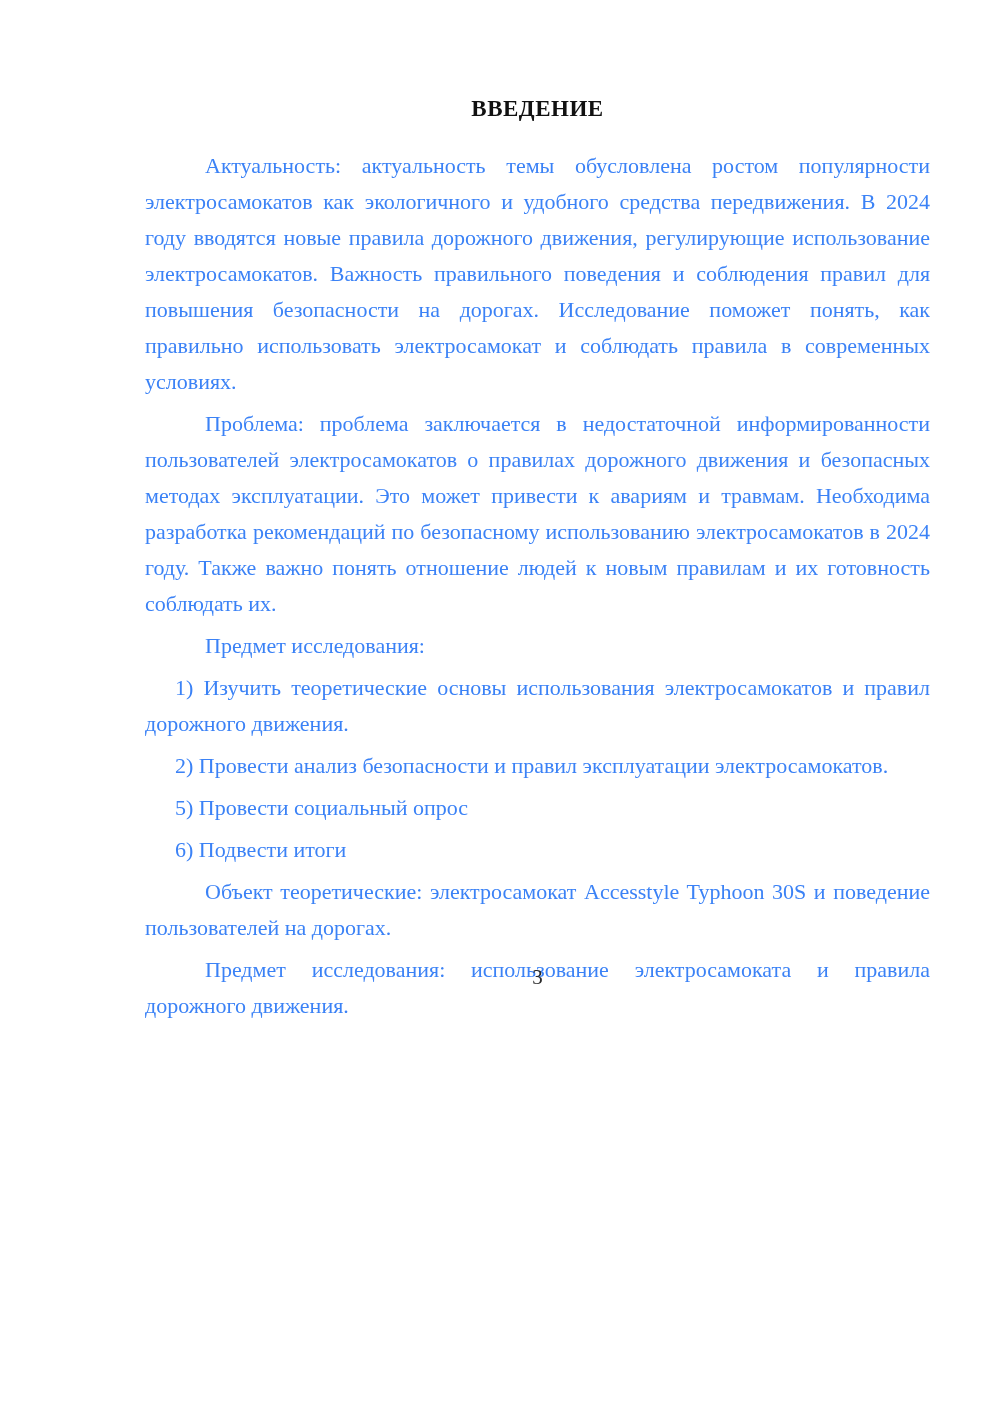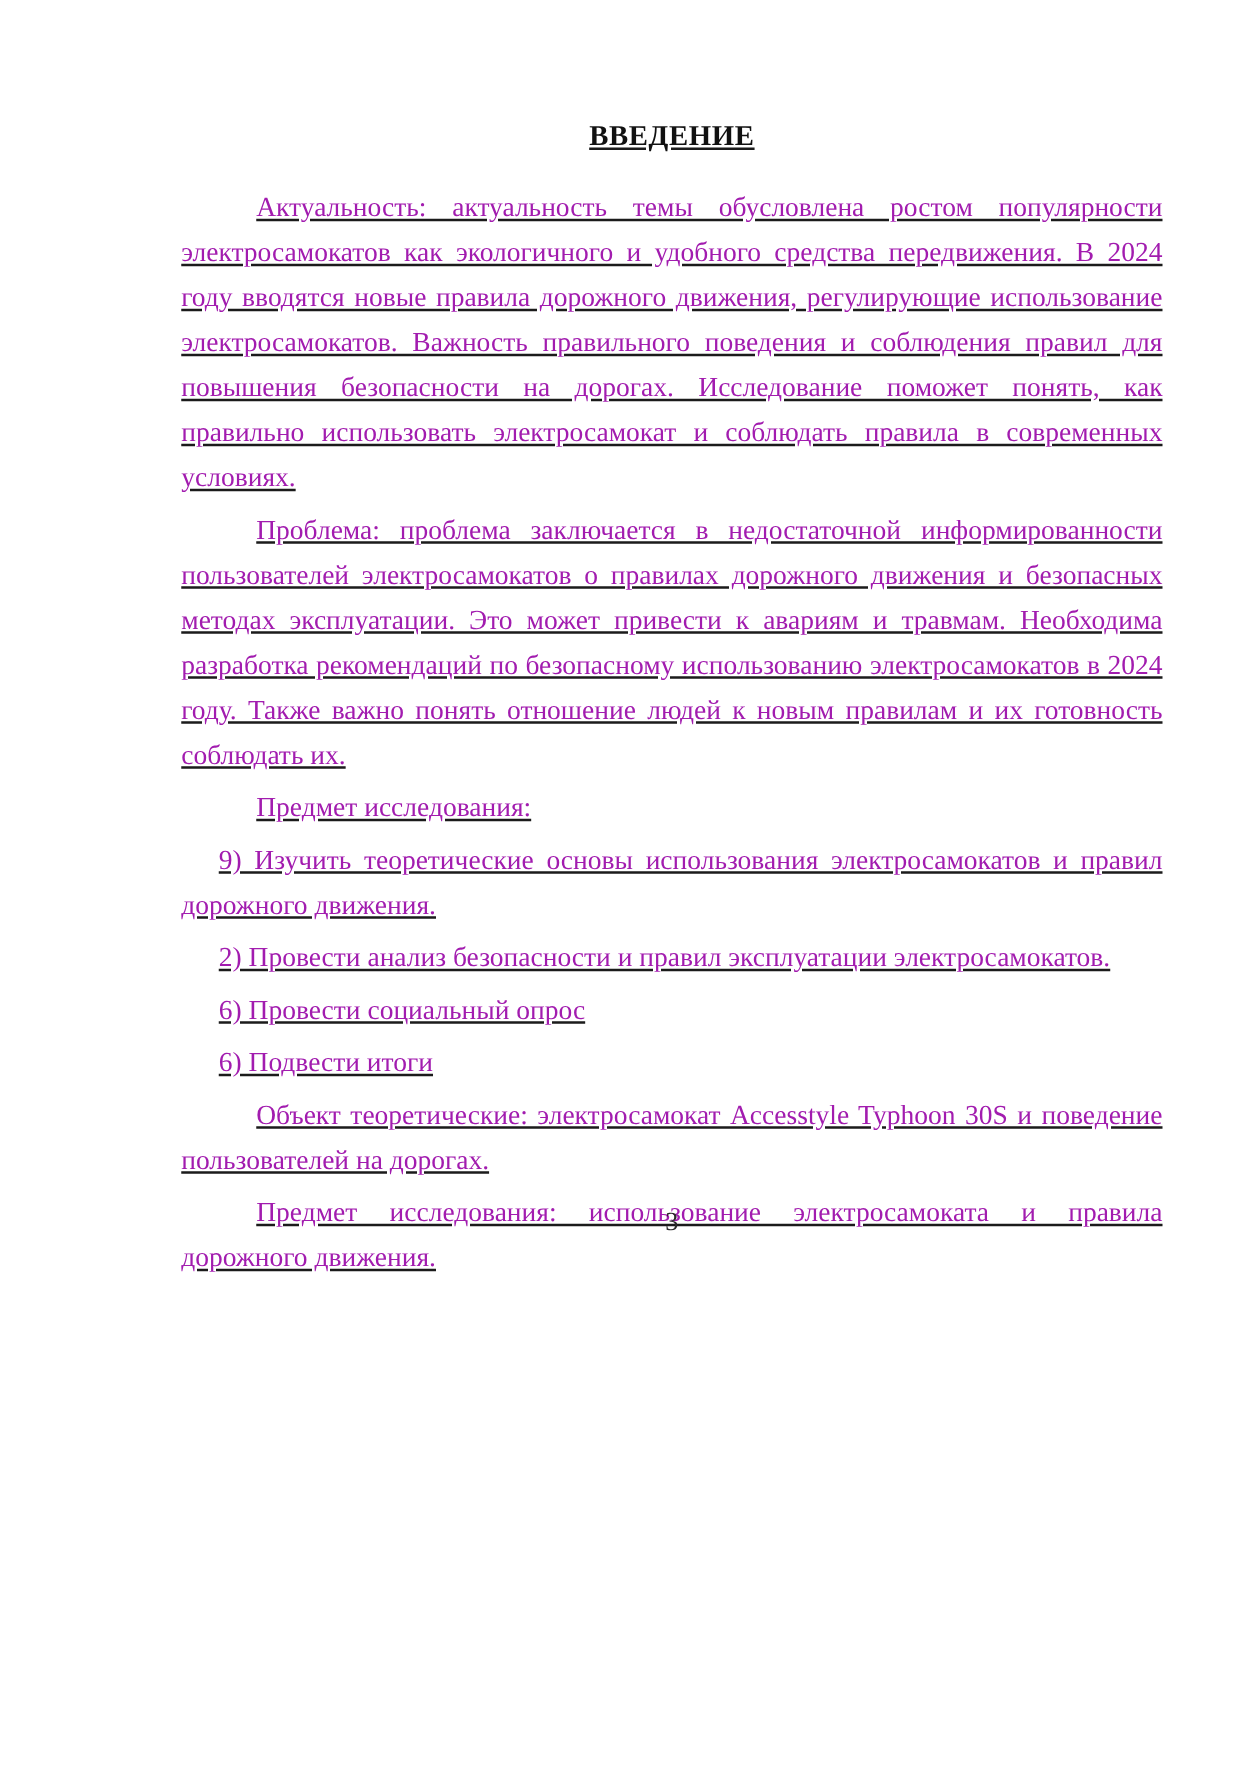--- a/index.html
+++ b/index.html
@@ -8,36 +8,35 @@
     font-family: "Liberation Serif", "DejaVu Serif", serif;
   }
   .page {
     position: relative;
     width: 1000px;
     height: 1048px;
     margin: 0 auto;
     background: #ffffff;
     color: #1b1b1b;
     padding: 96px 70px 60px 145px; 
-    text-decoration: underline;
   }
   .doc-title {
     text-align: center;
     font-weight: bold;
     font-size: 23px;
     letter-spacing: 0.5px;
     margin-bottom: 26px;
     color: #111111;
   }
   .content p {
     font-size: 22px;
     line-height: 36px;
     text-align: justify;
     margin-bottom: 6px;
-    color: #a21caf;
+    color: #3b82f6;
   }
   .content p.indent { text-indent: 60px; }
   .content p.list   { text-indent: 30px; }
   .page-number {
     position: absolute;
     bottom: 58px;
     left: 145px;
     right: 70px;
     text-align: center;
     font-size: 21px;
@@ -47,22 +46,22 @@
 </head>
 <body>
 
 <div class="page">
   <h1 class="doc-title">ВВЕДЕНИЕ</h1>
 
   <div class="content">
       <p class="indent">Актуальность: актуальность темы обусловлена ростом популярности электросамокатов как экологичного и удобного средства передвижения. В 2024 году вводятся новые правила дорожного движения, регулирующие использование электросамокатов. Важность правильного поведения и соблюдения правил для повышения безопасности на дорогах. Исследование поможет понять, как правильно использовать электросамокат и соблюдать правила в современных условиях.</p>
       <p class="indent">Проблема: проблема заключается в недостаточной информированности пользователей электросамокатов о правилах дорожного движения и безопасных методах эксплуатации. Это может привести к авариям и травмам. Необходима разработка рекомендаций по безопасному использованию электросамокатов в 2024 году. Также важно понять отношение людей к новым правилам и их готовность соблюдать их.</p>
       <p class="indent">Предмет исследования:</p>
-      <p class="list">9) Изучить теоретические основы использования электросамокатов и правил дорожного движения.</p>
+      <p class="list">1) Изучить теоретические основы использования электросамокатов и правил дорожного движения.</p>
       <p class="list">2) Провести анализ безопасности и правил эксплуатации электросамокатов.</p>
-      <p class="list">6) Провести социальный опрос</p>
+      <p class="list">5) Провести социальный опрос</p>
       <p class="list">6) Подвести итоги</p>
       <p class="indent">Объект теоретические: электросамокат Accesstyle Typhoon 30S и поведение пользователей на дорогах.</p>
       <p class="indent">Предмет исследования: использование электросамоката и правила дорожного движения.</p>
     </div>
 
   <div class="page-number">3</div>
 </div>
 
 </body></html>

